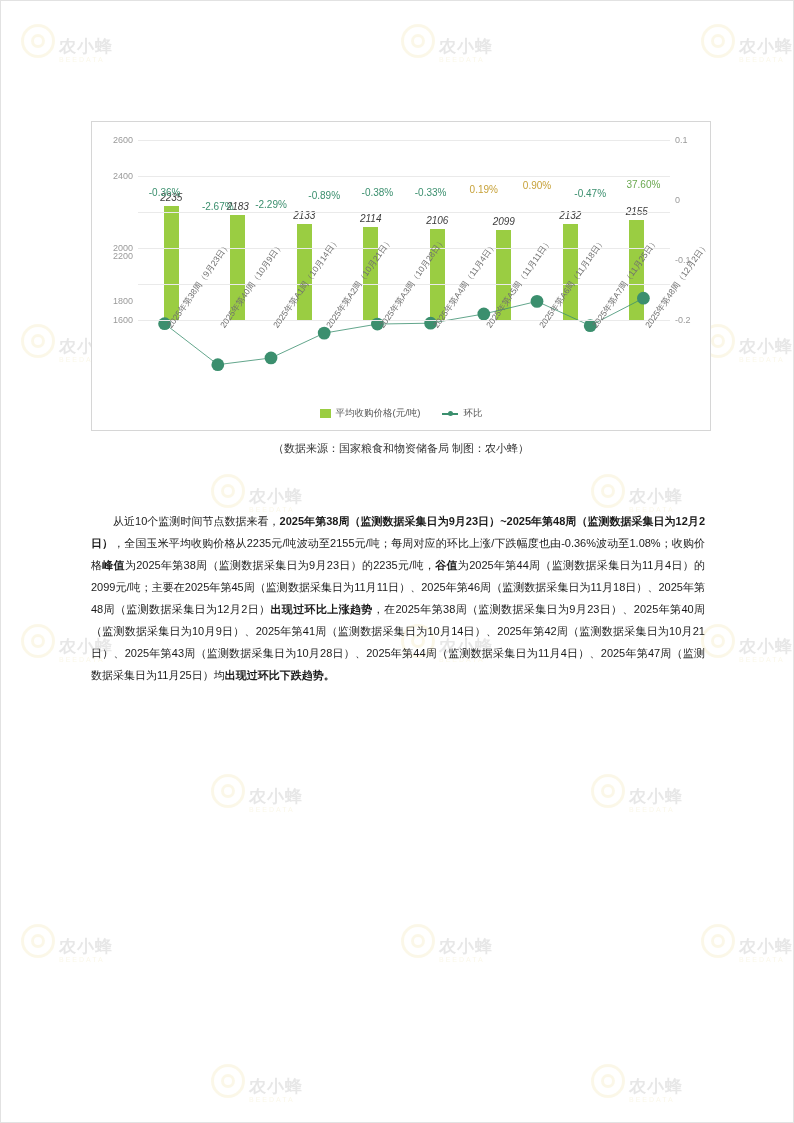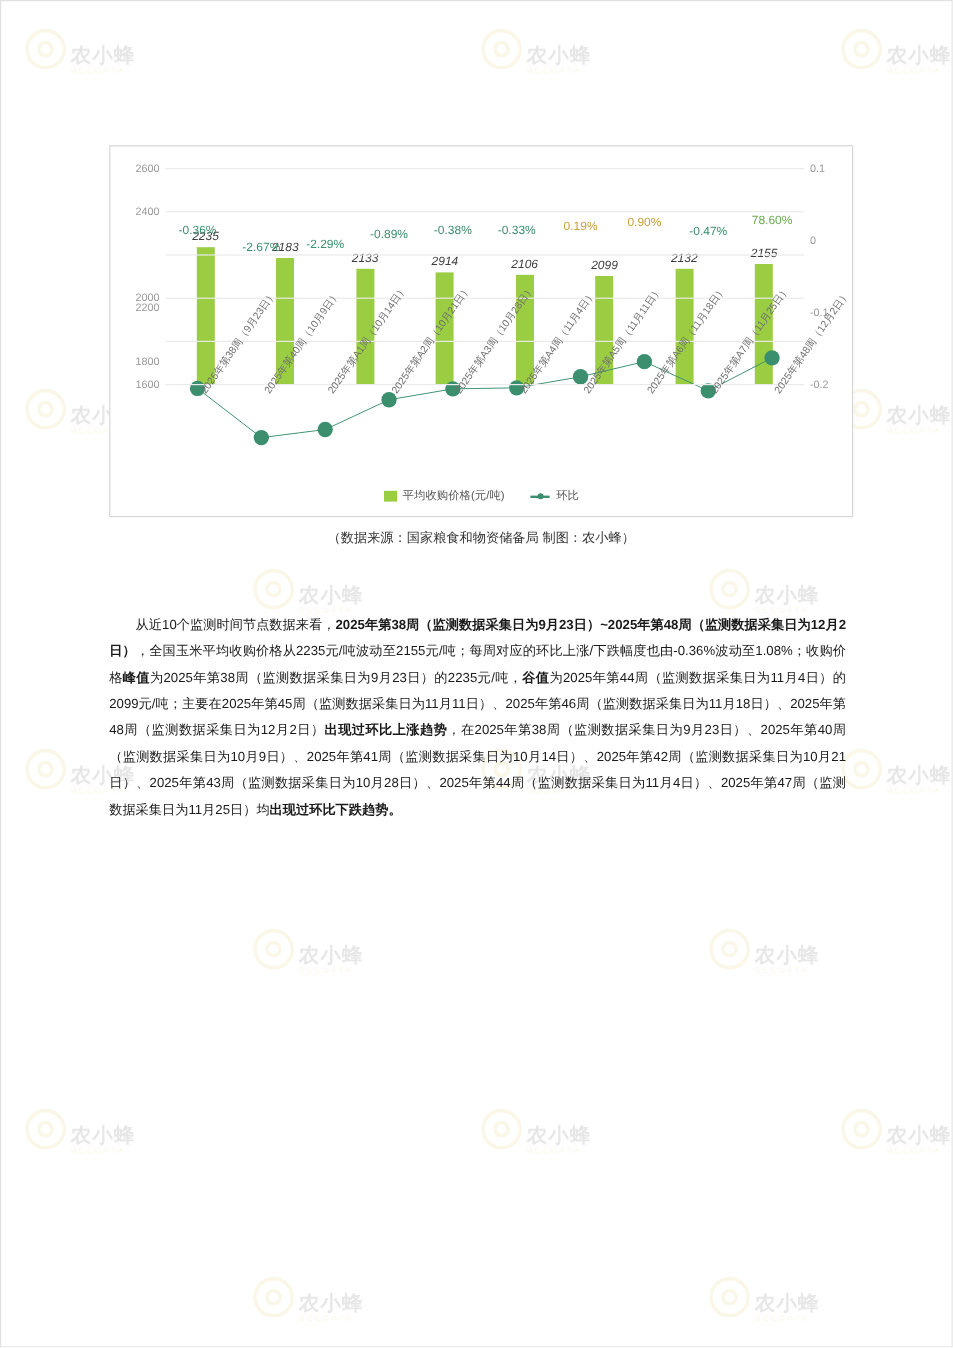--- a/index.html
+++ b/index.html
@@ -391,21 +391,21 @@
             <div class="bar-slot">
               <div class="bar" style="height: 104.94px; background: rgb(154, 205, 66);"></div>
               <div class="bar-value" style="bottom: 107.94px;">2183</div>
             </div>
             <div class="bar-slot">
               <div class="bar" style="height: 95.94px; background: rgb(154, 205, 66);"></div>
               <div class="bar-value" style="bottom: 98.94px;">2133</div>
             </div>
             <div class="bar-slot">
               <div class="bar" style="height: 92.52px; background: rgb(154, 205, 66);"></div>
-              <div class="bar-value" style="bottom: 95.52px;">2914</div>
+              <div class="bar-value" style="bottom: 95.52px;">2114</div>
             </div>
             <div class="bar-slot">
               <div class="bar" style="height: 91.08px; background: rgb(154, 205, 66);"></div>
               <div class="bar-value" style="bottom: 94.08px;">2106</div>
             </div>
             <div class="bar-slot">
               <div class="bar" style="height: 89.82px; background: rgb(154, 205, 66);"></div>
               <div class="bar-value" style="bottom: 92.82px;">2099</div>
             </div>
             <div class="bar-slot">
@@ -448,21 +448,21 @@
           <div class="axis-right-label" style="top: 0px;">0.1</div>
           <div class="pct-label" style="color: rgb(59, 143, 110); left: 5%; top: 58.16px;">-0.36%</div>
           <div class="pct-label" style="color: rgb(59, 143, 110); left: 15%; top: 72.02px;">-2.67%</div>
           <div class="pct-label" style="color: rgb(59, 143, 110); left: 25%; top: 69.74px;">-2.29%</div>
           <div class="pct-label" style="color: rgb(59, 143, 110); left: 35%; top: 61.34px;">-0.89%</div>
           <div class="pct-label" style="color: rgb(59, 143, 110); left: 45%; top: 58.28px;">-0.38%</div>
           <div class="pct-label" style="color: rgb(59, 143, 110); left: 55%; top: 57.98px;">-0.33%</div>
           <div class="pct-label" style="color: rgb(199, 162, 58); left: 65%; top: 54.86px;">0.19%</div>
           <div class="pct-label" style="color: rgb(199, 162, 58); left: 75%; top: 50.6px;">0.90%</div>
           <div class="pct-label" style="color: rgb(59, 143, 110); left: 85%; top: 58.82px;">-0.47%</div>
-          <div class="pct-label" style="color: rgb(106, 168, 79); left: 95%; top: 49.52px;">78.60%</div>
+          <div class="pct-label" style="color: rgb(106, 168, 79); left: 95%; top: 49.52px;">37.60%</div>
         </div>
       <div class="xlabels" id="xlabels">
           <div class="xlab" style="left: 5%; top: 2px;">2025年第38周（9月23日）</div>
           <div class="xlab" style="left: 15%; top: 2px;">2025年第40周（10月9日）</div>
           <div class="xlab" style="left: 25%; top: 2px;">2025年第A1周（10月14日）</div>
           <div class="xlab" style="left: 35%; top: 2px;">2025年第A2周（10月21日）</div>
           <div class="xlab" style="left: 45%; top: 2px;">2025年第A3周（10月28日）</div>
           <div class="xlab" style="left: 55%; top: 2px;">2025年第A4周（11月4日）</div>
           <div class="xlab" style="left: 65%; top: 2px;">2025年第A5周（11月11日）</div>
           <div class="xlab" style="left: 75%; top: 2px;">2025年第A6周（11月18日）</div>

